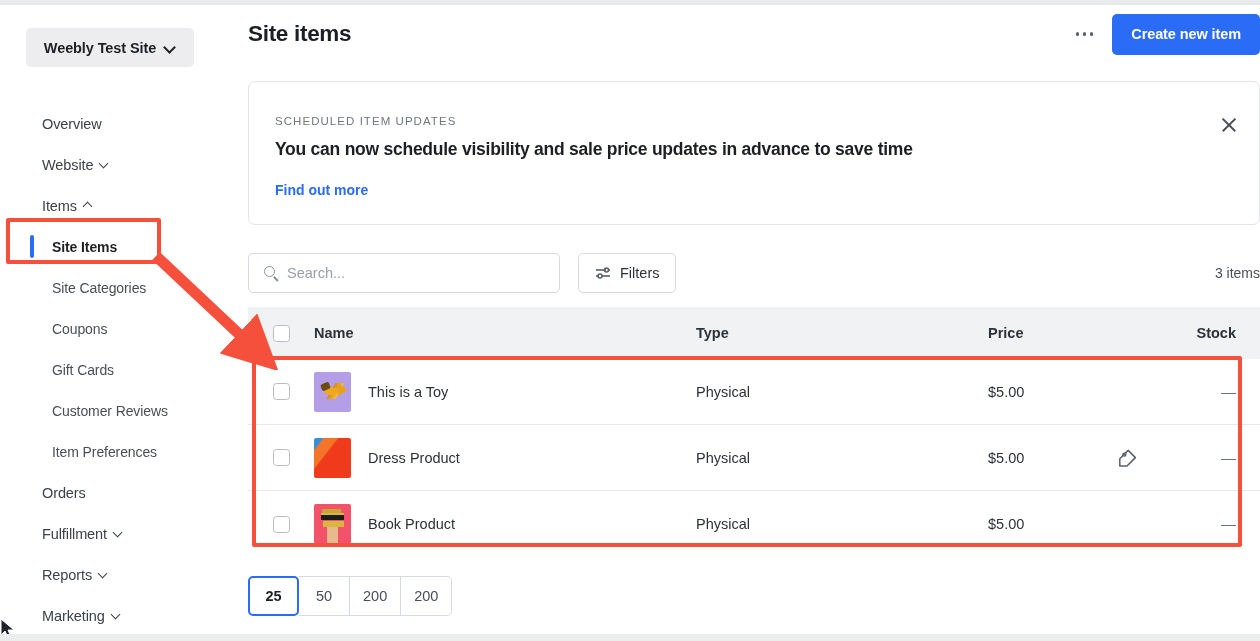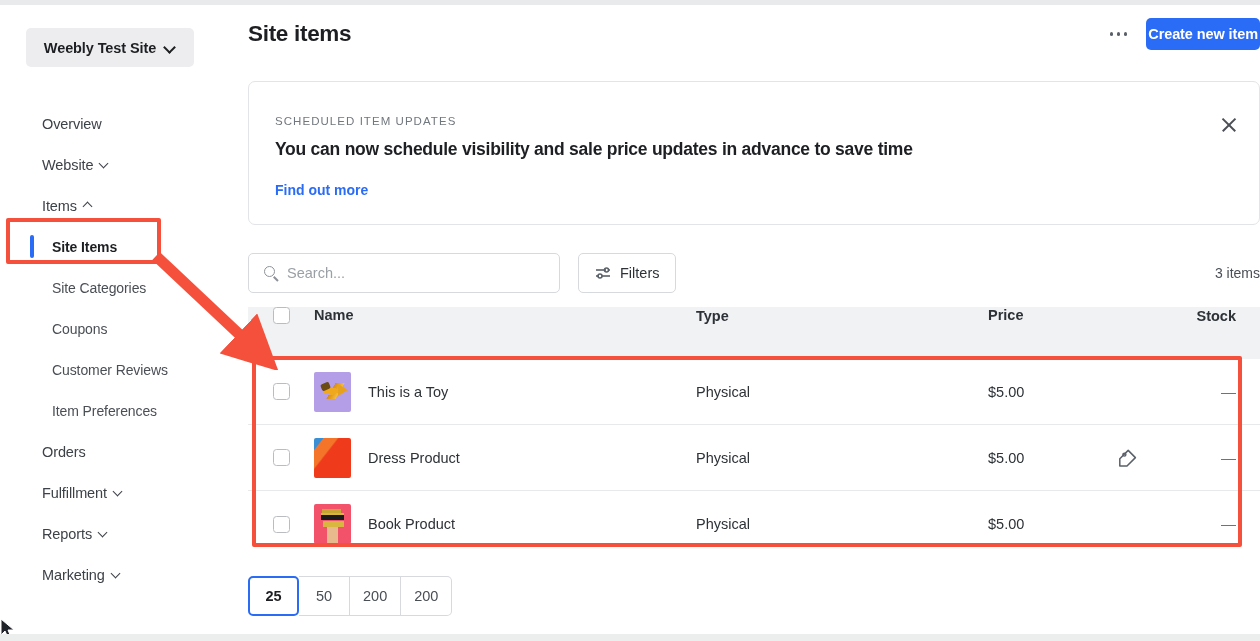--- a/index.html
+++ b/index.html
@@ -70,21 +70,21 @@
   .header-right { margin-left: auto; display: flex; align-items: center; gap: 13px; }
   .kebab {
     display: flex; align-items: center; gap: 3.5px;
     padding: 8px 6px; cursor: pointer;
   }
   .kebab i { width: 3.5px; height: 3.5px; border-radius: 50%; background: #5a6069; display: block; }
   .btn-primary {
     background: #2b6cf6; color: #ffffff;
     font-size: 14.5px; font-weight: bold; letter-spacing: -0.1px;
     border: none; border-radius: 5px;
-    padding: 0 2px; height: 32px;
+    padding: 0 19px; height: 41px;
     display: flex; align-items: center; cursor: pointer;
   }
 
   
   .banner {
     position: absolute; left: 16px; top: 76px;
     width: 1012px; height: 144px;
     border: 1px solid #e2e4e7; border-radius: 7px;
     background: #ffffff;
   }
@@ -142,21 +142,21 @@
     display: flex; align-items: center; gap: 9px; cursor: pointer;
     font-size: 14.5px; color: #2d3237; font-weight: normal;
     font-family: "Liberation Sans", sans-serif;
   }
   .count-label { margin-left: auto; font-size: 14px; color: #4a4f55; }
 
   
   .table { position: absolute; left: 16px; top: 302px; width: 1012px; }
   .thead {
     height: 52px; background: #f1f2f4;
-    display: flex; align-items: flex-start;
+    display: flex; align-items: center;
   }
   .trow {
     height: 66px; background: #ffffff;
     border-bottom: 1px solid #e7e9eb;
     display: flex; align-items: center;
   }
   .trow:last-child { border-bottom: none; }
   .c-check { width: 66px; display: flex; justify-content: center; align-items: center; }
   .cbox {
     width: 17px; height: 17px; border: 1.4px solid #b9bdc2;
@@ -288,20 +288,23 @@
       </div>
 
       <div class="navitem sub">
         <span class="txt">Site Categories</span>
       </div>
 
       <div class="navitem sub">
         <span class="txt">Coupons</span>
       </div>
 
+      <div class="navitem sub">
+        <span class="txt">Gift Cards</span>
+      </div>
 
       <div class="navitem sub">
         <span class="txt">Customer Reviews</span>
       </div>
 
       <div class="navitem sub">
         <span class="txt">Item Preferences</span>
       </div>
 
       <div class="navitem">

